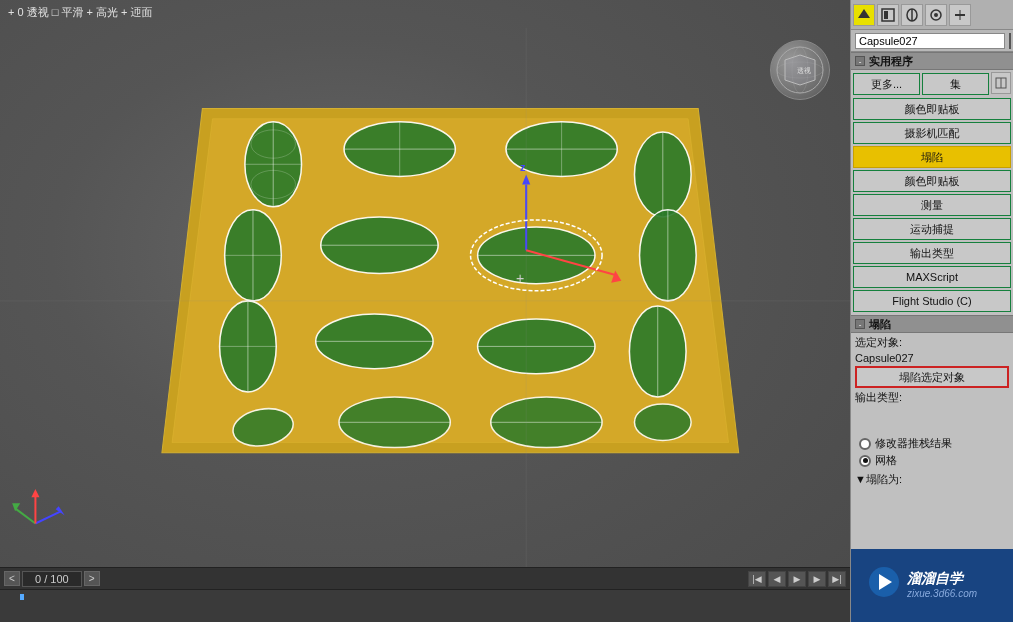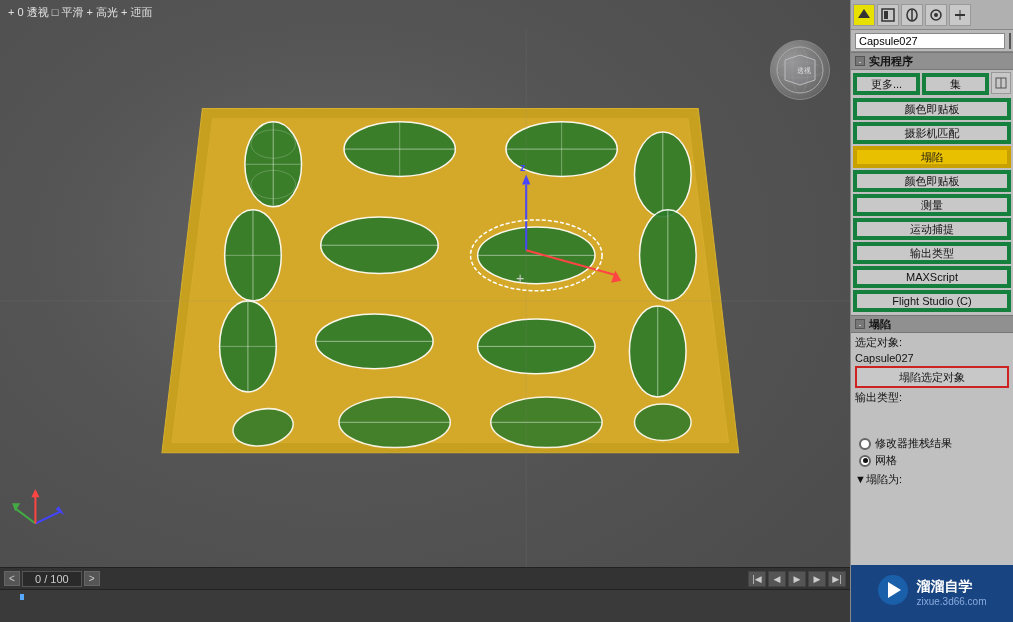--- a/index.html
+++ b/index.html
@@ -47,21 +47,21 @@
     .object-name-row { display: flex; align-items: center; height: 22px; background: #b8b8b8; border-bottom: 1px solid #888; padding: 0 4px; gap: 4px; }
     .object-name-field { flex: 1; background: white; border: 1px solid #888; height: 16px; padding: 0 3px; font-size: 11px; }
     .color-swatch { width: 16px; height: 16px; background: #22aa22; border: 1px solid #555; }
 
     
     .section-header { display: flex; align-items: center; height: 18px; background: #909090; border-top: 1px solid #777; border-bottom: 1px solid #777; padding: 0 4px; gap: 4px; }
     .section-collapse { width: 10px; height: 10px; background: #777; border: 1px solid #555; display: flex; align-items: center; justify-content: center; font-size: 8px; color: white; cursor: pointer; }
     .section-title { font-size: 11px; font-weight: bold; color: #111; }
 
     
-    .panel-btn { width: 100%; height: 22px; background: #c8c8c8; border: 4px solid #15803d; border-radius: 0; display: flex; align-items: center; justify-content: center; font-size: 11px; color: #111; cursor: pointer; margin: 1px 0; }
+    .panel-btn { width: 100%; height: 22px; background: #c8c8c8; border: 1px solid #15803d; border-radius: 0; display: flex; align-items: center; justify-content: center; font-size: 11px; color: #111; cursor: pointer; margin: 1px 0; }
     .panel-btn.highlight { background: #e8c000; border-color: #c8a000; }
     .panel-btn.red-border { border: 2px solid #cc2222; }
 
     .panel-buttons-area { padding: 2px; display: flex; flex-direction: column; }
 
     
     .sub-section { padding: 0 4px; }
     .sub-label { font-size: 11px; color: #111; margin: 2px 0; }
     .sub-value { font-size: 11px; color: #111; margin-bottom: 2px; }
 
@@ -317,21 +317,21 @@
       <div class="radio-item">
         <div class="radio-dot selected"></div>
         <span>网格</span>
       </div>
     </div>
 
     <div class="sub-section">
       <div class="sub-label">▼塌陷为:</div>
     </div>
 
-    <div class="watermark" style="position:relative; bottom:auto; right:auto; margin-top:auto; background:rgba(0,50,120,0.88); padding:10px; display:flex; flex-direction:column; align-items:center;">
+    <div class="watermark" style="position:relative; bottom:auto; right:auto; margin-top:auto; background:rgba(0,50,120,0.88); padding:18px; display:flex; flex-direction:column; align-items:flex-start;font-style:italic;">
       <div style="display:flex; align-items:center; gap:8px; margin-bottom:3px;">
         <div class="watermark-logo">
           <div class="watermark-play"></div>
         </div>
         <div>
           <div class="watermark-title">溜溜自学</div>
           <div class="watermark-sub">zixue.3d66.com</div>
         </div>
       </div>
     </div>

